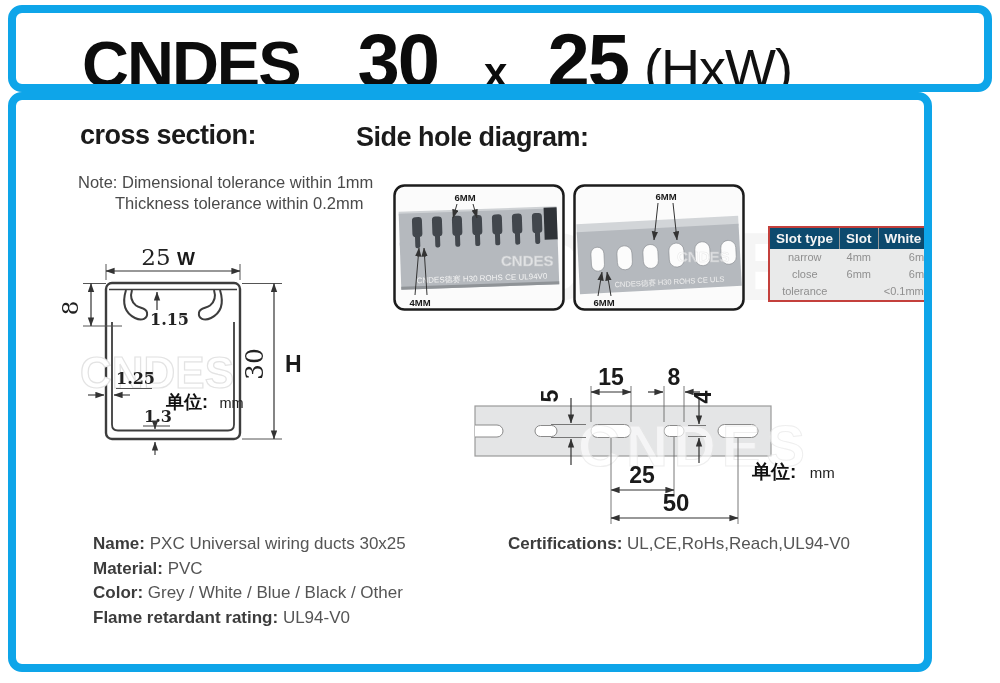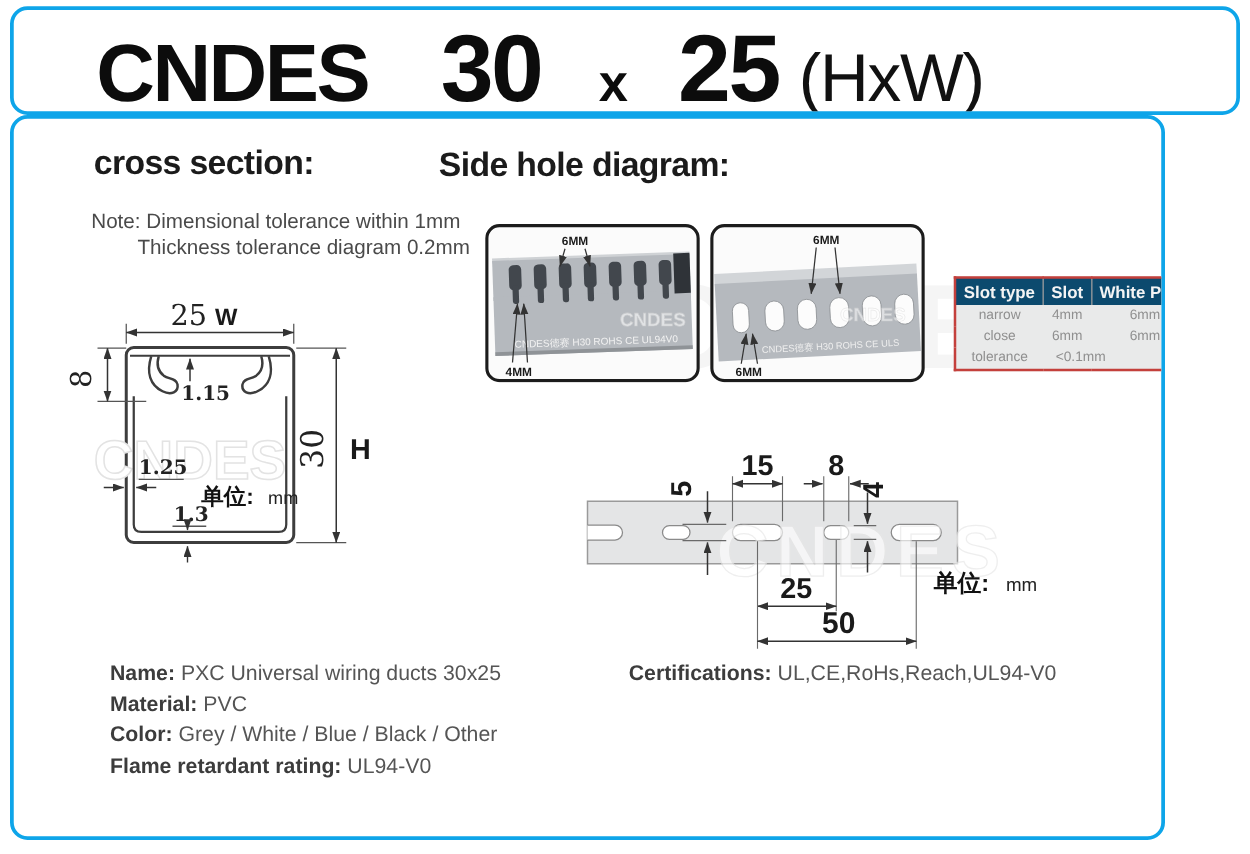--- a/index.html
+++ b/index.html
@@ -1,17 +1,17 @@
 <!DOCTYPE html>
 <html><head>
 <meta charset="utf-8">
 <style>
   html,body{margin:0;padding:0}
   body{width:1000px;height:683px;background:#fff;font-family:"Liberation Sans",sans-serif;position:relative;overflow:hidden}
-  .panel{position:absolute;background:#fff;border:3px solid #0ea5e9;border-radius:14px;box-sizing:border-box}
+  .panel{position:absolute;background:#fff;border:8px solid #0ea5e9;border-radius:14px;box-sizing:border-box}
   #hdr{left:8px;top:5px;width:984px;height:87px;display:flex;align-items:baseline;padding-left:66px;padding-top:4px;overflow:hidden}
   #hdr .brand{font-size:65px;font-weight:700;letter-spacing:-2px;color:#0c0c0c}
   #hdr .num{font-size:76px;font-weight:700;color:#0c0c0c;letter-spacing:-2px}
   #hdr .h{margin-left:58px}
   #hdr .x{font-size:42px;font-weight:700;margin-left:46px;margin-right:40px;color:#0c0c0c}
   #hdr .suffix{font-size:54px;font-weight:400;margin-left:16px;color:#111;letter-spacing:-1px}
   #main{left:8px;top:92px;width:924px;height:580px;overflow:hidden}
   .abs{position:absolute}
   .sec-title{font-size:27px;font-weight:700;color:#1b1b1b;letter-spacing:-.5px;z-index:2}
   .note{font-size:16.5px;color:#4a4a4a;line-height:21px;z-index:2}
@@ -47,21 +47,21 @@
   <span class="suffix">(HxW)</span>
 </div>
 
 <div class="panel" id="main">
 
   <div class="ghost-big abs" style="left:505px;top:112px">CNDES</div>
 
   <div class="sec-title abs" style="left:64px;top:20px">cross section:</div>
   <div class="note abs" style="left:62px;top:72px">
     <div>Note: Dimensional tolerance within 1mm</div>
-    <div class="l2">Thickness tolerance diagram 0.2mm</div>
+    <div class="l2">Thickness tolerance within 0.2mm</div>
   </div>
 
   <svg class="abs" style="left:44px;top:138px;z-index:1" width="280" height="224" viewBox="0 0 280 224">
     <rect x="46" y="45" width="134" height="156" rx="6" fill="#fff" stroke="#3d3d3d" stroke-width="2.4"></rect>
     <text x="20" y="150" font-size="44" font-weight="bold" fill="#ffffff" stroke="#e3e3e3" stroke-width="1.2">CNDES</text>
     <line x1="49" y1="51.5" x2="177" y2="51.5" stroke="#3d3d3d" stroke-width="1.6"></line>
     <path d="M52,84 L52,186.5 Q52,192.5 58,192.5 L168,192.5 Q174,192.5 174,186.5 L174,84" fill="none" stroke="#3d3d3d" stroke-width="1.8"></path>
     <path d="M66,52 c-4,13 -1,23 9,28 c7,3.5 13,0.5 12,-5.5 c-1,-5 -7,-4 -11,-7 c-5,-4 -6,-9 -4,-15.5" fill="none" stroke="#3d3d3d" stroke-width="2"></path>
     <path d="M160,52 c4,13 1,23 -9,28 c-7,3.5 -13,0.5 -12,-5.5 c1,-5 7,-4 11,-7 c5,-4 6,-9 4,-15.5" fill="none" stroke="#3d3d3d" stroke-width="2"></path>
 
@@ -192,21 +192,21 @@
       <td>4mm</td>
       <td>6mm</td>
     </tr>
     <tr>
       <td>close</td>
       <td>6mm</td>
       <td>6mm</td>
     </tr>
     <tr>
       <td>tolerance</td>
-      <td colspan="2" style="text-align:left;padding-left:10px">&lt;0.1mm</td>
+      <td colspan="2" style="text-align:center;padding-left:10px">&lt;0.1mm</td>
     </tr>
   </tbody>
     </table>
 
 
   <svg class="abs" style="left:422px;top:266px;z-index:1" width="560" height="168" viewBox="0 0 560 168">
     <rect x="37" y="40" width="296" height="50" fill="#e4e5e6" stroke="#9a9a9a" stroke-width="1.2"></rect>
     <g fill="#ffffff" stroke="#8a8a8a" stroke-width="1">
       <path d="M37,59 h22 a6,6 0 0 1 0,12 h-22"></path>
       <rect x="97" y="59.5" width="22" height="11" rx="5.5"></rect>

